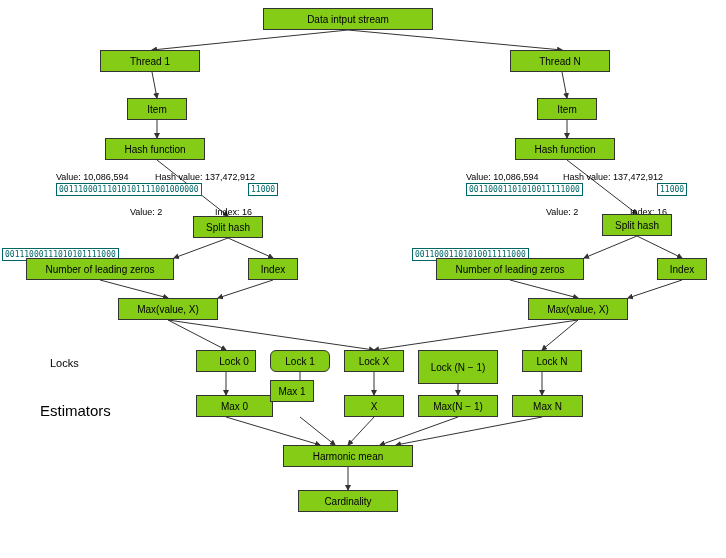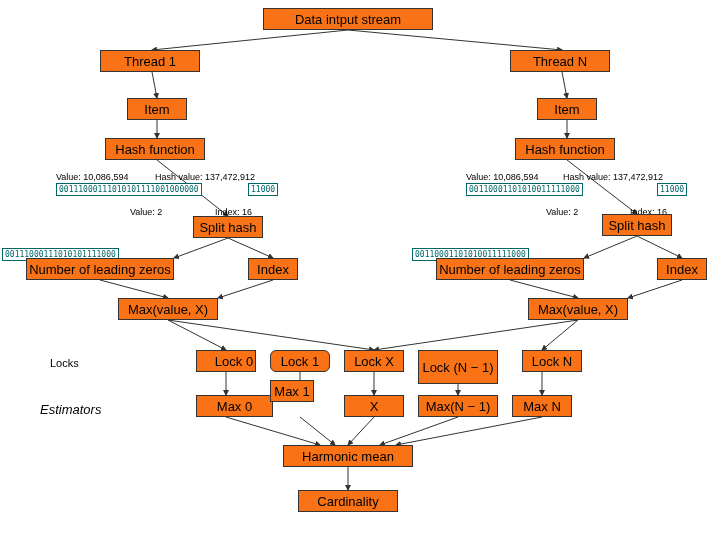--- a/index.html
+++ b/index.html
@@ -13,26 +13,26 @@
       position: relative;
     }
     .diagram {
       position: relative;
       width: 726px;
       height: 558px;
     }
     .box {
       position: absolute;
       border: 1px solid #333;
-      background: #f97316;
+      background: #84cc16;
       text-align: center;
       display: flex;
       align-items: center;
       justify-content: center;
-      font-size: 13px;
+      font-size: 10px;
     }
     .label {
       position: absolute;
       font-size: 10px;
       background: transparent;
     }
     .binary {
       position: absolute;
       font-size: 9px;
       color: #006666;
@@ -227,35 +227,35 @@
   <div class="box" style="left:344px;top:350px;width:60px;height:22px;">
     <span>Lock X</span>
   </div>
   <div class="box" style="left:418px;top:350px;width:80px;height:34px;">
     <span>Lock (N − 1)</span>
   </div>
   <div class="box" style="left:512px;top:350px;width:60px;height:22px;margin-left:10px;">
     <span>Lock N</span>
   </div>
 
-  <div class="label" style="left:40px;top:402px;font-size:13px;font-style:italic;">Estimators</div>
+  <div class="label" style="left:40px;top:402px;font-size:15px;">Estimators</div>
 
   <div class="box" style="left:196px;top:395px;width:77px;height:22px;">
     <span>Max 0</span>
   </div>
   <div class="box" style="left:270px;top:380px;width:44px;height:22px;">
     <span>Max 1</span>
   </div>
   <div class="box" style="left:344px;top:395px;width:60px;height:22px;">
     <span>X</span>
   </div>
   <div class="box" style="left:418px;top:395px;width:80px;height:22px;">
     <span>Max(N − 1)</span>
   </div>
-  <div class="box" style="left:512px;top:395px;width:60px;height:22px;">
+  <div class="box" style="left:512px;top:395px;width:71px;height:22px;">
     <span>Max N</span>
   </div>
 
   <div class="box" style="left:283px;top:445px;width:130px;height:22px;">
     <span>Harmonic mean</span>
   </div>
 
   <div class="box" style="left:298px;top:490px;width:100px;height:22px;">
     <span>Cardinality</span>
   </div>

